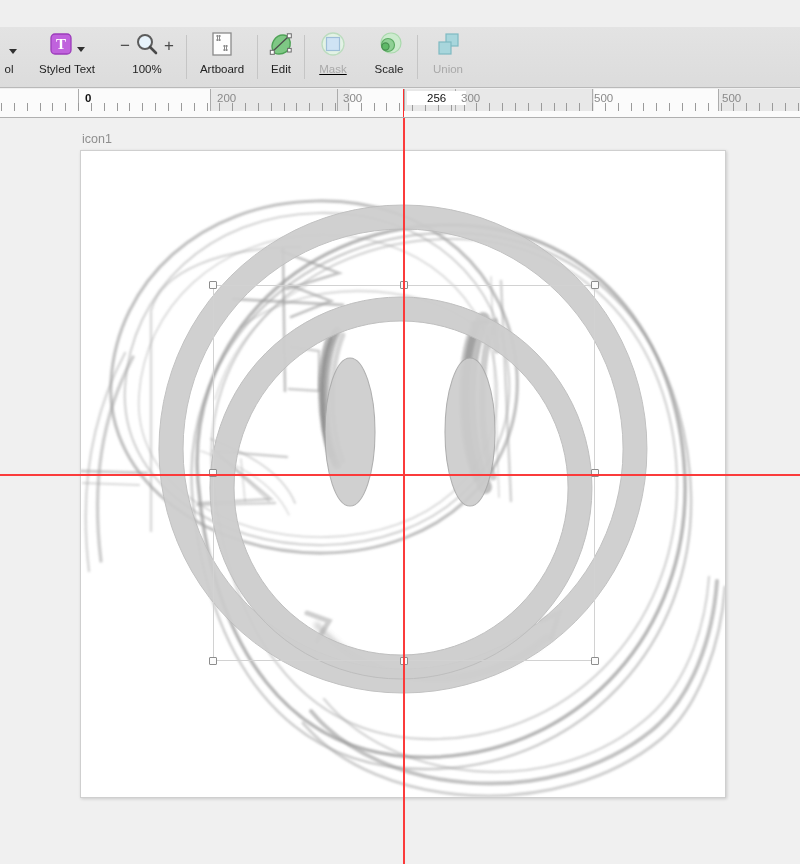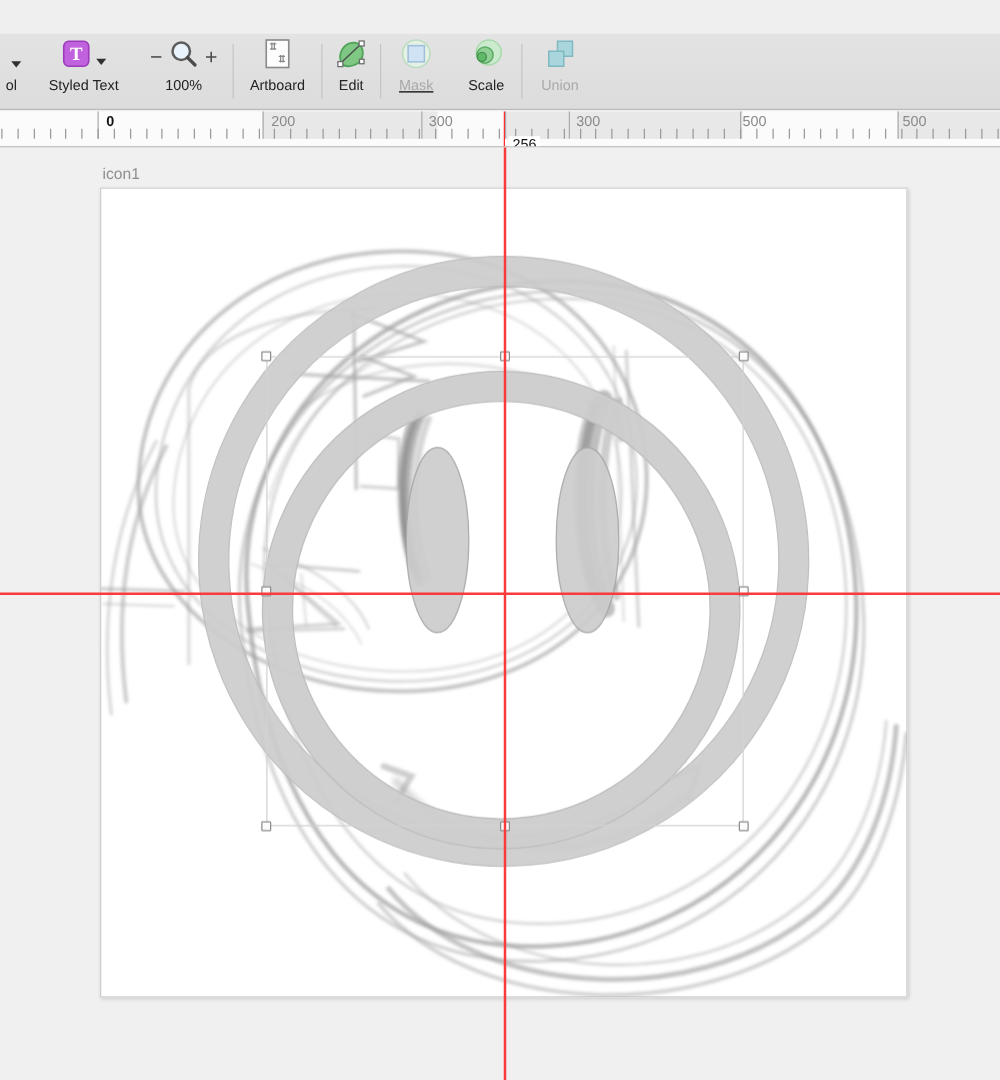--- a/index.html
+++ b/index.html
@@ -72,21 +72,21 @@
   }
   .ruler-band {
     position: absolute; top: 0; height: 22px; background: #e8e8e8;
   }
   .ruler-label {
     position: absolute; top: 3px; font-size: 11.5px; color: #8a8a8a;
     font-family: "Liberation Sans", sans-serif;
   }
   .ruler-label.strong { color: #121212; font-weight: bold; }
   .ruler-label.hl {
-    color: #121212; background: #ffffff; padding: 1px 3px; top: 2px; margin-top: 18px;
+    color: #121212; background: #ffffff; padding: 1px 20px; top: 2px;
   }
   .ruler-div {
     position: absolute; top: 0; width: 1px; height: 22px; background: #acacac;
   }
   .ruler-tick {
     position: absolute; bottom: 6px; width: 1px; height: 8px; background: #9a9a9a;
   }
   .ruler-cursor {
     position: absolute; top: 0; width: 1px; height: 29px; background: #ff2d2d;
   }

